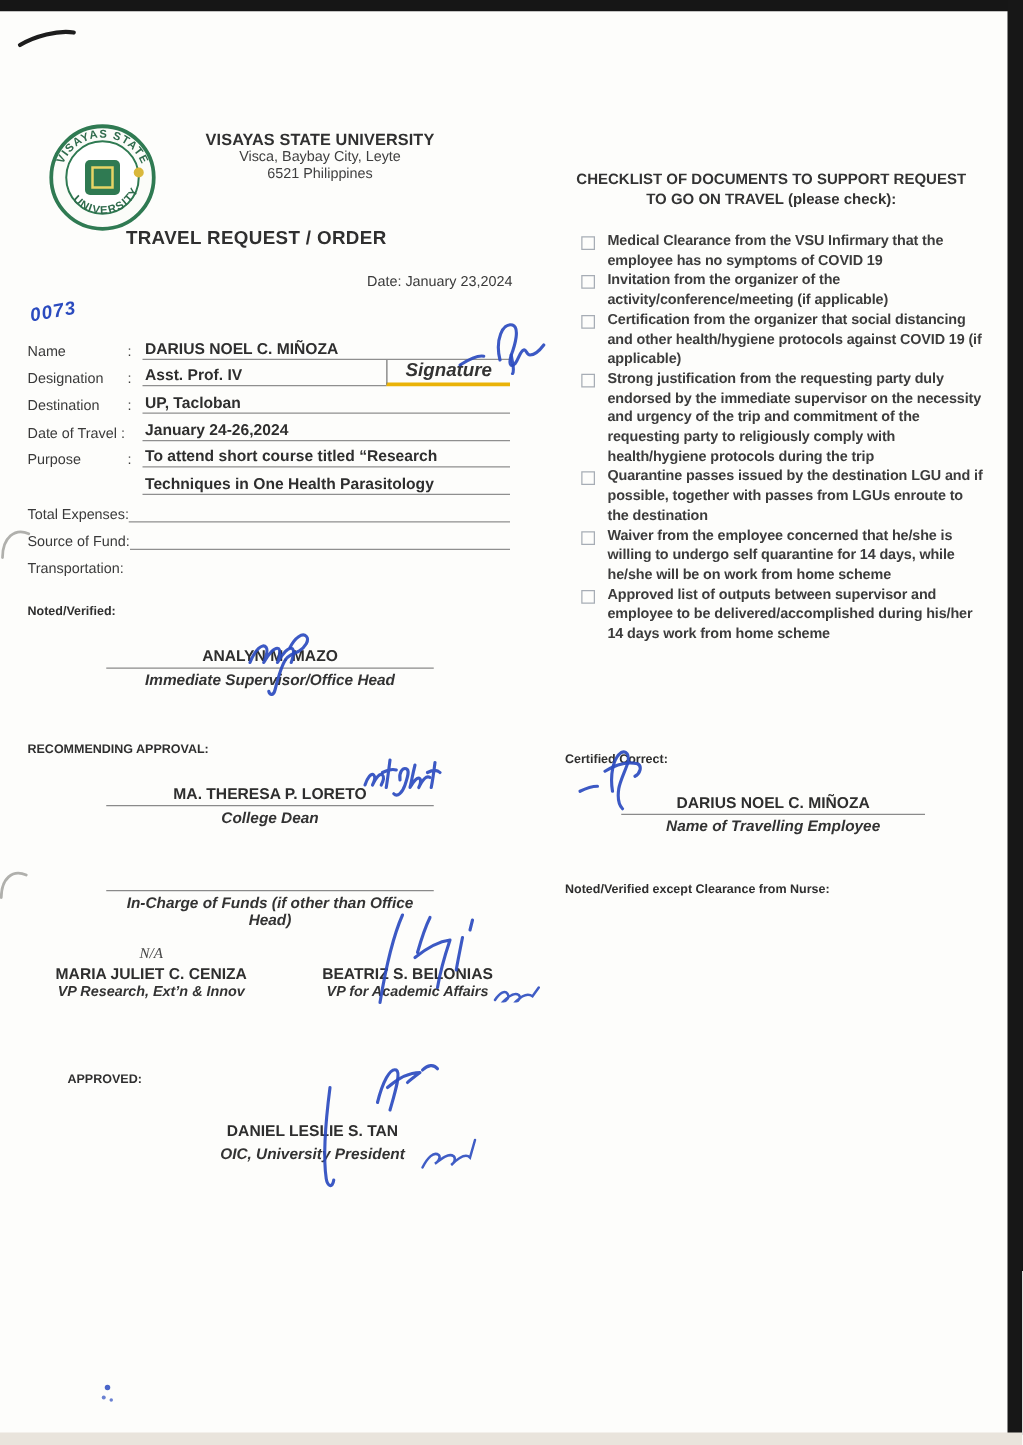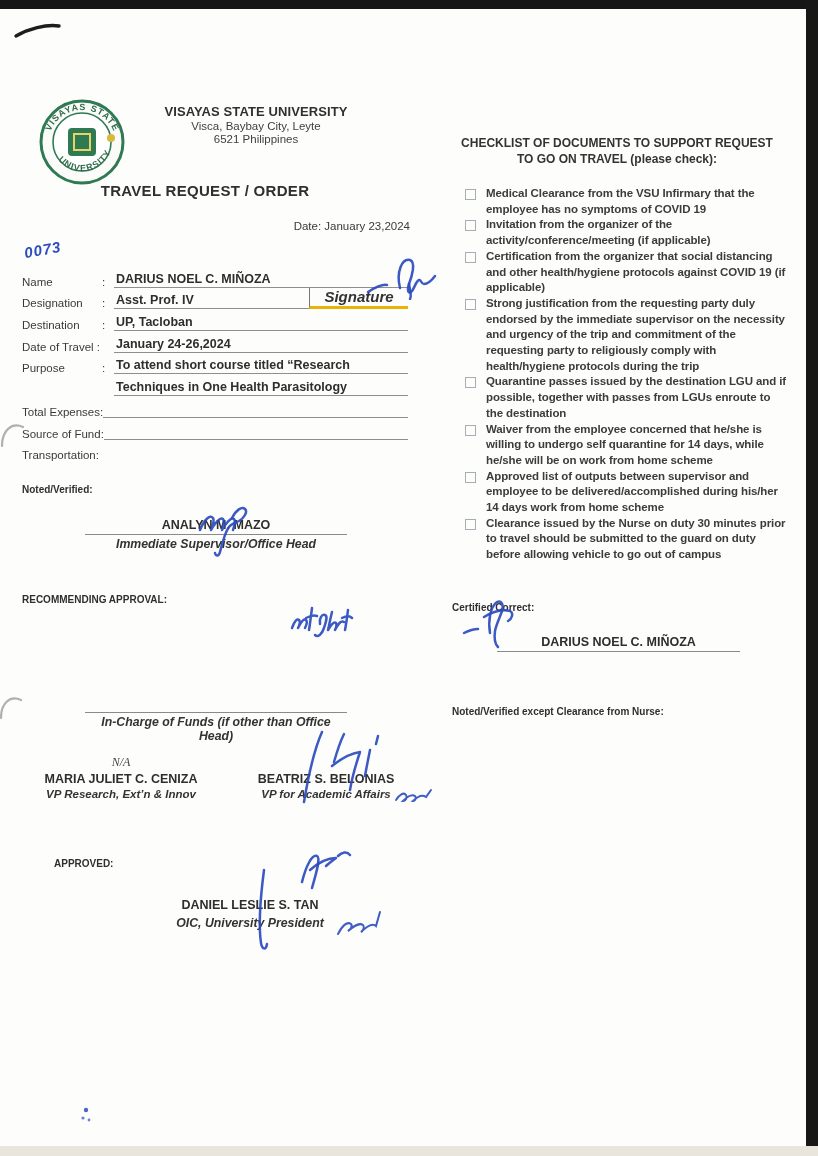--- a/index.html
+++ b/index.html
@@ -130,20 +130,24 @@
 
   <div class="abs seclabel" style="left:22px;top:484px;">Noted/Verified:</div>
 
   <div class="abs sigblock" style="left:85px;top:518px;width:262px;">
     <div class="signame ruled">ANALYN M. MAZO</div>
     <div class="sigtitle">Immediate Supervisor/Office Head</div>
   </div>
 
   <div class="abs seclabel" style="left:22px;top:594px;">RECOMMENDING APPROVAL:</div>
 
+  <div class="abs sigblock" style="left:85px;top:628px;width:262px;">
+    <div class="signame ruled">MA. THERESA P. LORETO</div>
+    <div class="sigtitle">College Dean</div>
+  </div>
 
   <div class="abs sigblock" style="left:85px;top:698px;width:262px;">
     <div class="ruled" style="height:14px;"></div>
     <div class="sigtitle">In-Charge of Funds (if other than Office Head)</div>
   </div>
 
   <div class="abs na-text" style="left:25px;top:755px;width:192px;text-align:center;">N/A</div>
 
   <div class="abs sigblock" style="left:25px;top:772px;width:192px;">
     <div class="signame">MARIA JULIET C. CENIZA</div>
@@ -189,30 +193,27 @@
       <span class="chk-text">Quarantine passes issued by the destination LGU and if possible, together with passes from LGUs enroute to the destination</span>
     </div>
     <div class="chk-item">
       <span class="chk-box"></span>
       <span class="chk-text">Waiver from the employee concerned that he/she is willing to undergo self quarantine for 14 days, while he/she will be on work from home scheme</span>
     </div>
     <div class="chk-item">
       <span class="chk-box"></span>
       <span class="chk-text">Approved list of outputs between supervisor and employee to be delivered/accomplished during his/her 14 days work from home scheme</span>
     </div>
-    <div class="chk-item">
-      <span class="chk-box"></span>
-      <span class="chk-text">Clearance issued by the Nurse on duty 30 minutes prior to travel should be submitted to the guard on duty before allowing vehicle to go out of campus</span>
-    </div>
   </div>
 
   <div class="abs seclabel" style="left:452px;top:602px;">Certified Correct:</div>
 
   <div class="abs sigblock" style="left:497px;top:635px;width:243px;">
     <div class="signame ruled">DARIUS NOEL C. MIÑOZA</div>
+    <div class="sigtitle">Name of Travelling Employee</div>
   </div>
 
   <div class="abs seclabel" style="left:452px;top:706px;">Noted/Verified except Clearance from Nurse:</div>
 
 
   <svg class="abs" style="left:362px;top:250px;" width="85" height="50">
     <path class="ink" d="M6,42 C14,37 20,34 25,35"></path>
     <path class="ink" d="M38,38 C34,22 40,8 48,10 C54,12 50,26 47,34 C45,40 46,45 50,41 C53,37 54,31 57,30 C59,29 59,34 62,34 C66,34 70,30 73,26"></path>
     <path class="ink" d="M47,34 C48,41 50,46 48,49"></path>
   </svg>

